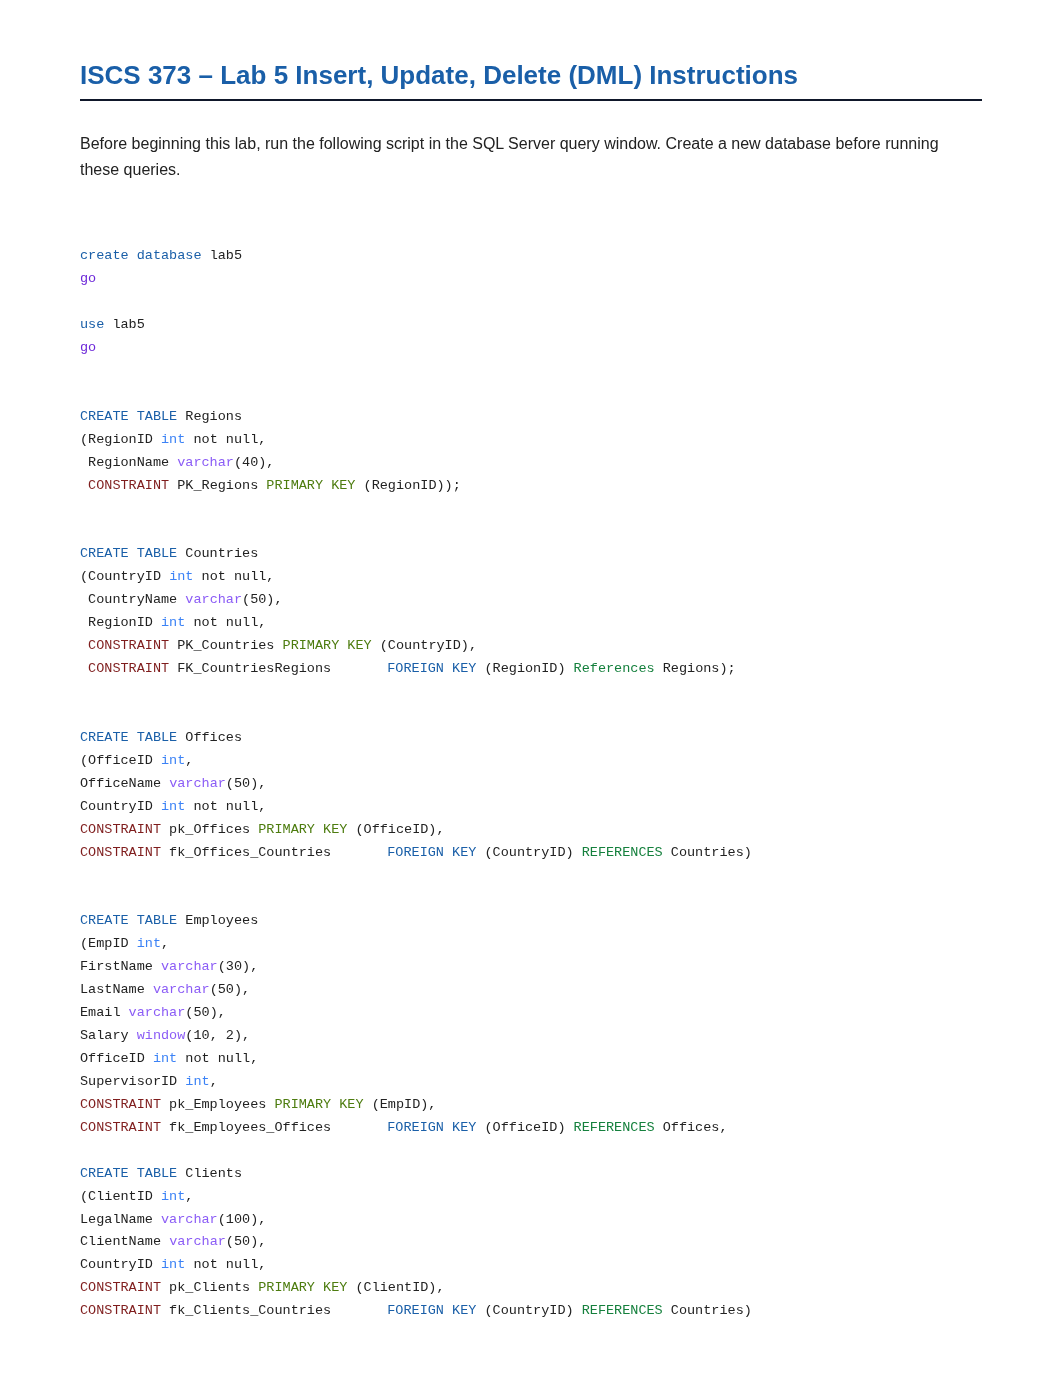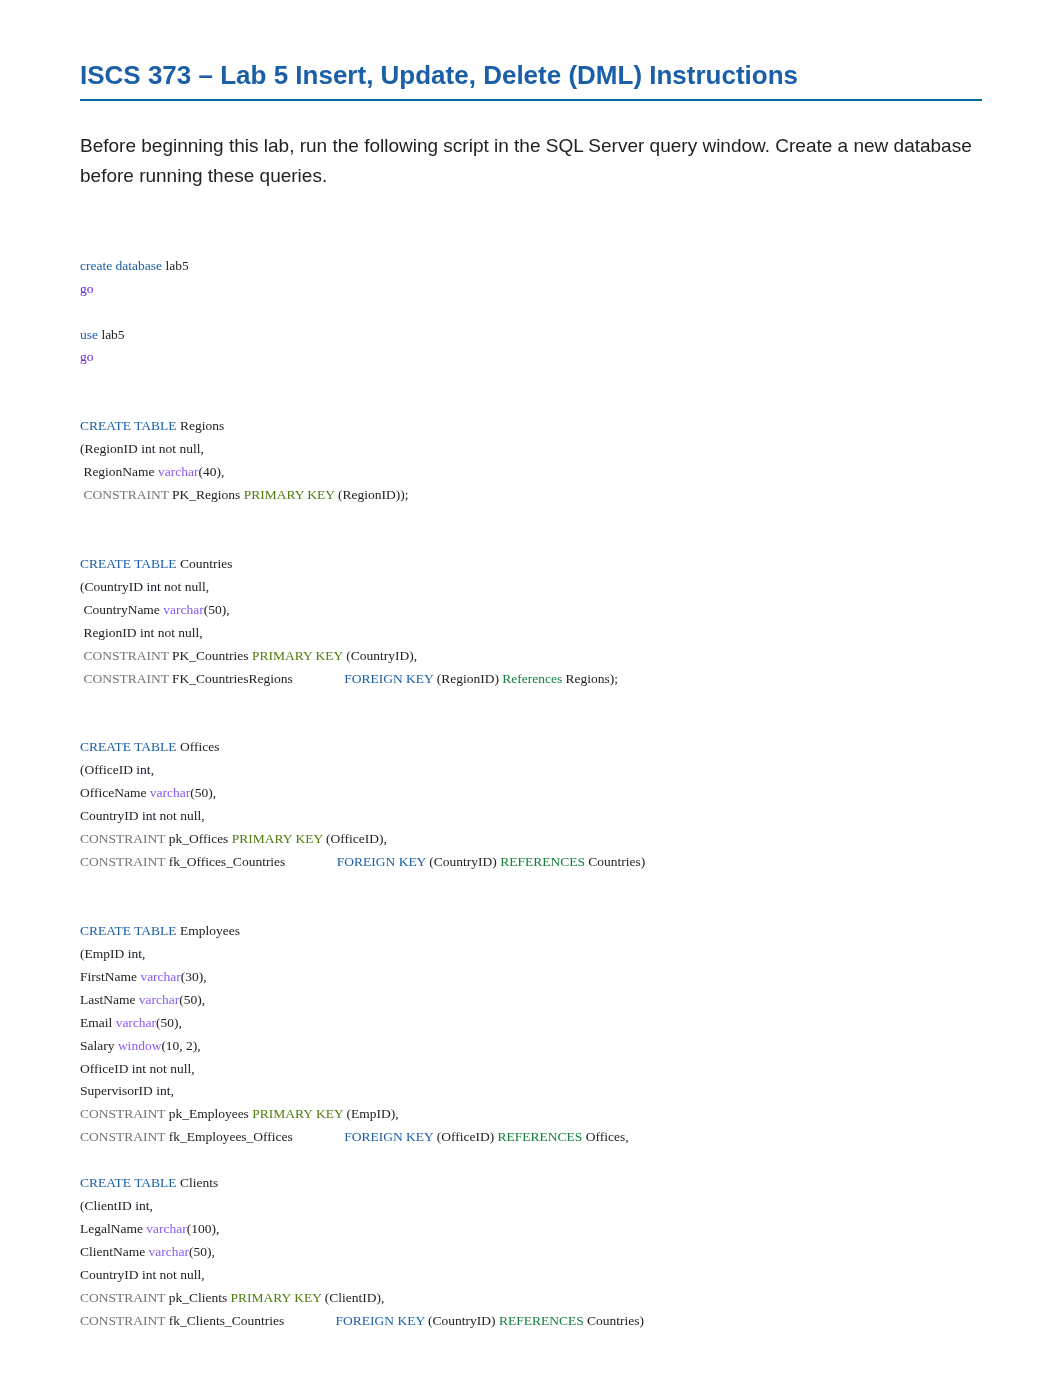--- a/index.html
+++ b/index.html
@@ -14,54 +14,54 @@
       padding: 60px 80px;
       max-width: 1062px;
       min-height: 1377px;
     }
 
     h1 {
       color: #1a5fa8;
       font-size: 26px;
       font-weight: bold;
       margin-bottom: 30px;
-      border-bottom: 2px solid #0369a1;
+      border-bottom: 2px solid #0f172a;
       padding-bottom: 8px;
     }
 
     .intro-text {
-      font-size: 19px;
+      font-size: 16px;
       color: #222;
       line-height: 1.6;
       margin-bottom: 40px;
     }
 
     .code-block {
-      font-family: Liberation Serif, serif;
+      font-family: Liberation Mono, monospace;
       font-size: 13.5px;
       line-height: 1.7;
       color: #222;
       white-space: pre;
       margin-bottom: 0;
     }
 
     .kw-blue {
       color: #1a5fa8;
     }
 
     .kw-int {
-      color: #0f172a;
+      color: #3b82f6;
     }
 
     .kw-varchar {
       color: #8b5cf6;
     }
 
     .kw-constraint {
-      color: #737373;
+      color: #7f1d1d;
     }
 
     .kw-pk {
       color: #4d7c0f;
     }
 
     .kw-fk {
       color: #1a5fa8;
       margin-left: 48px;
     }

